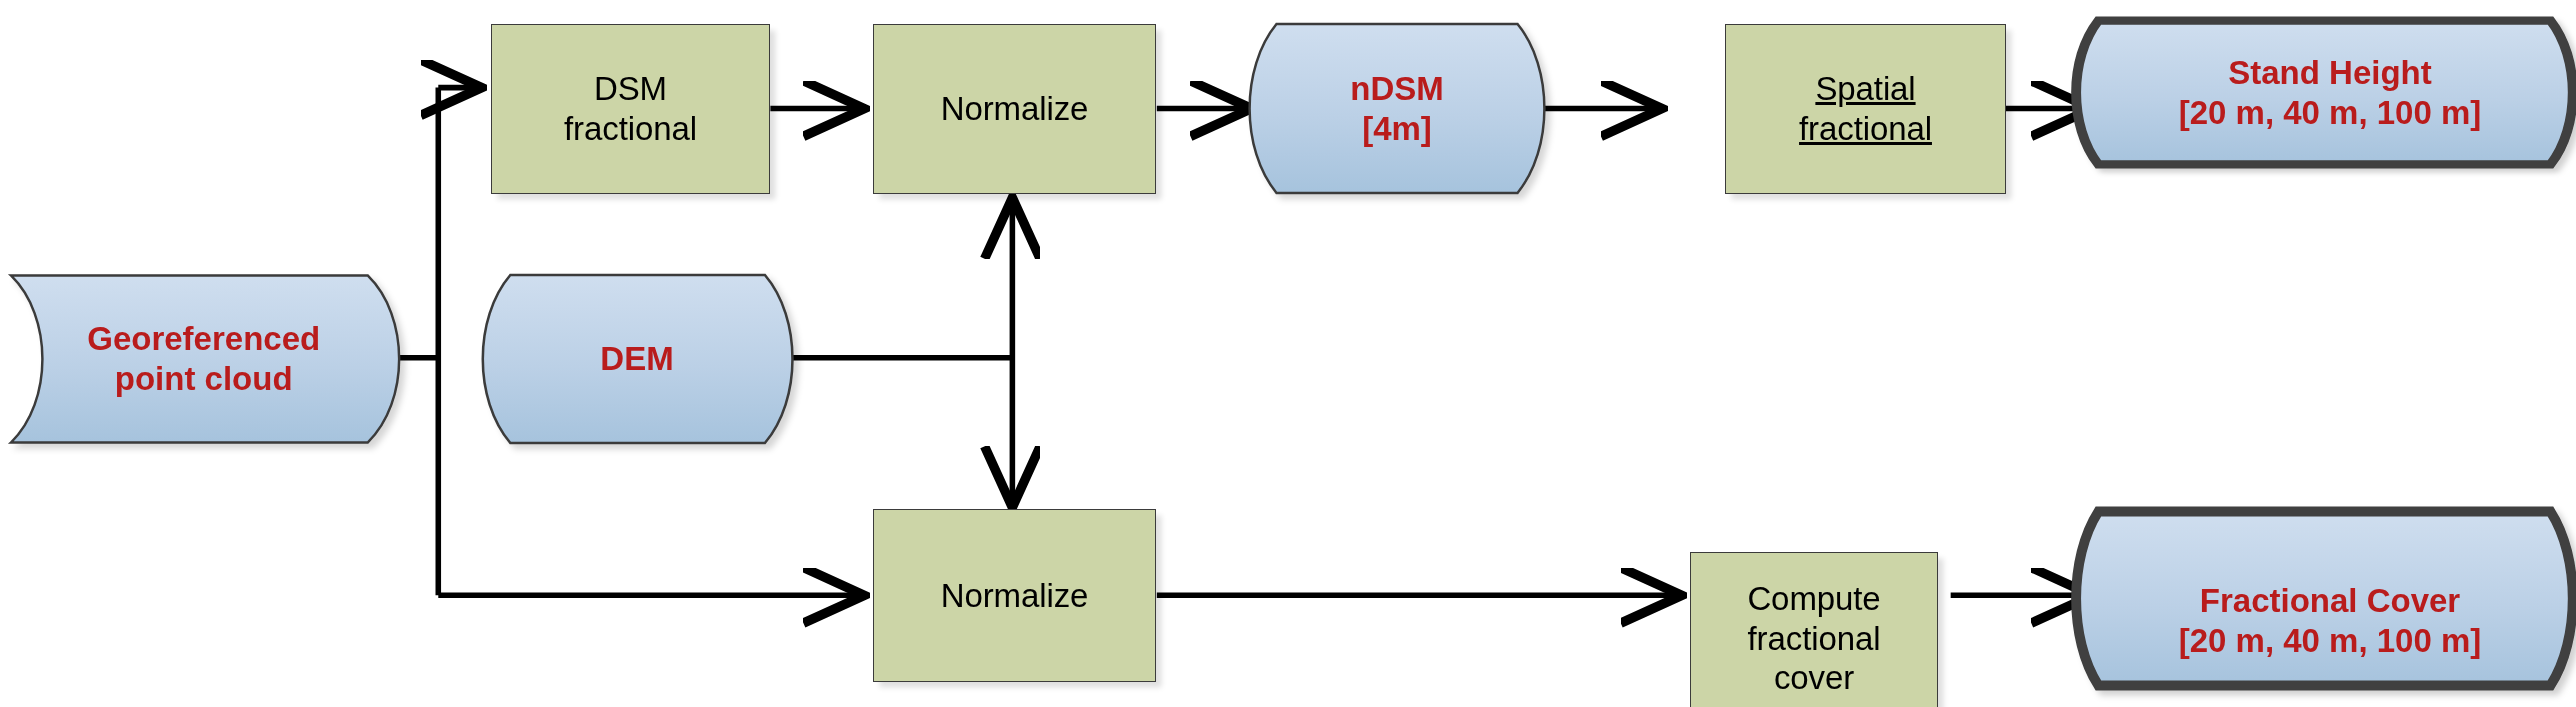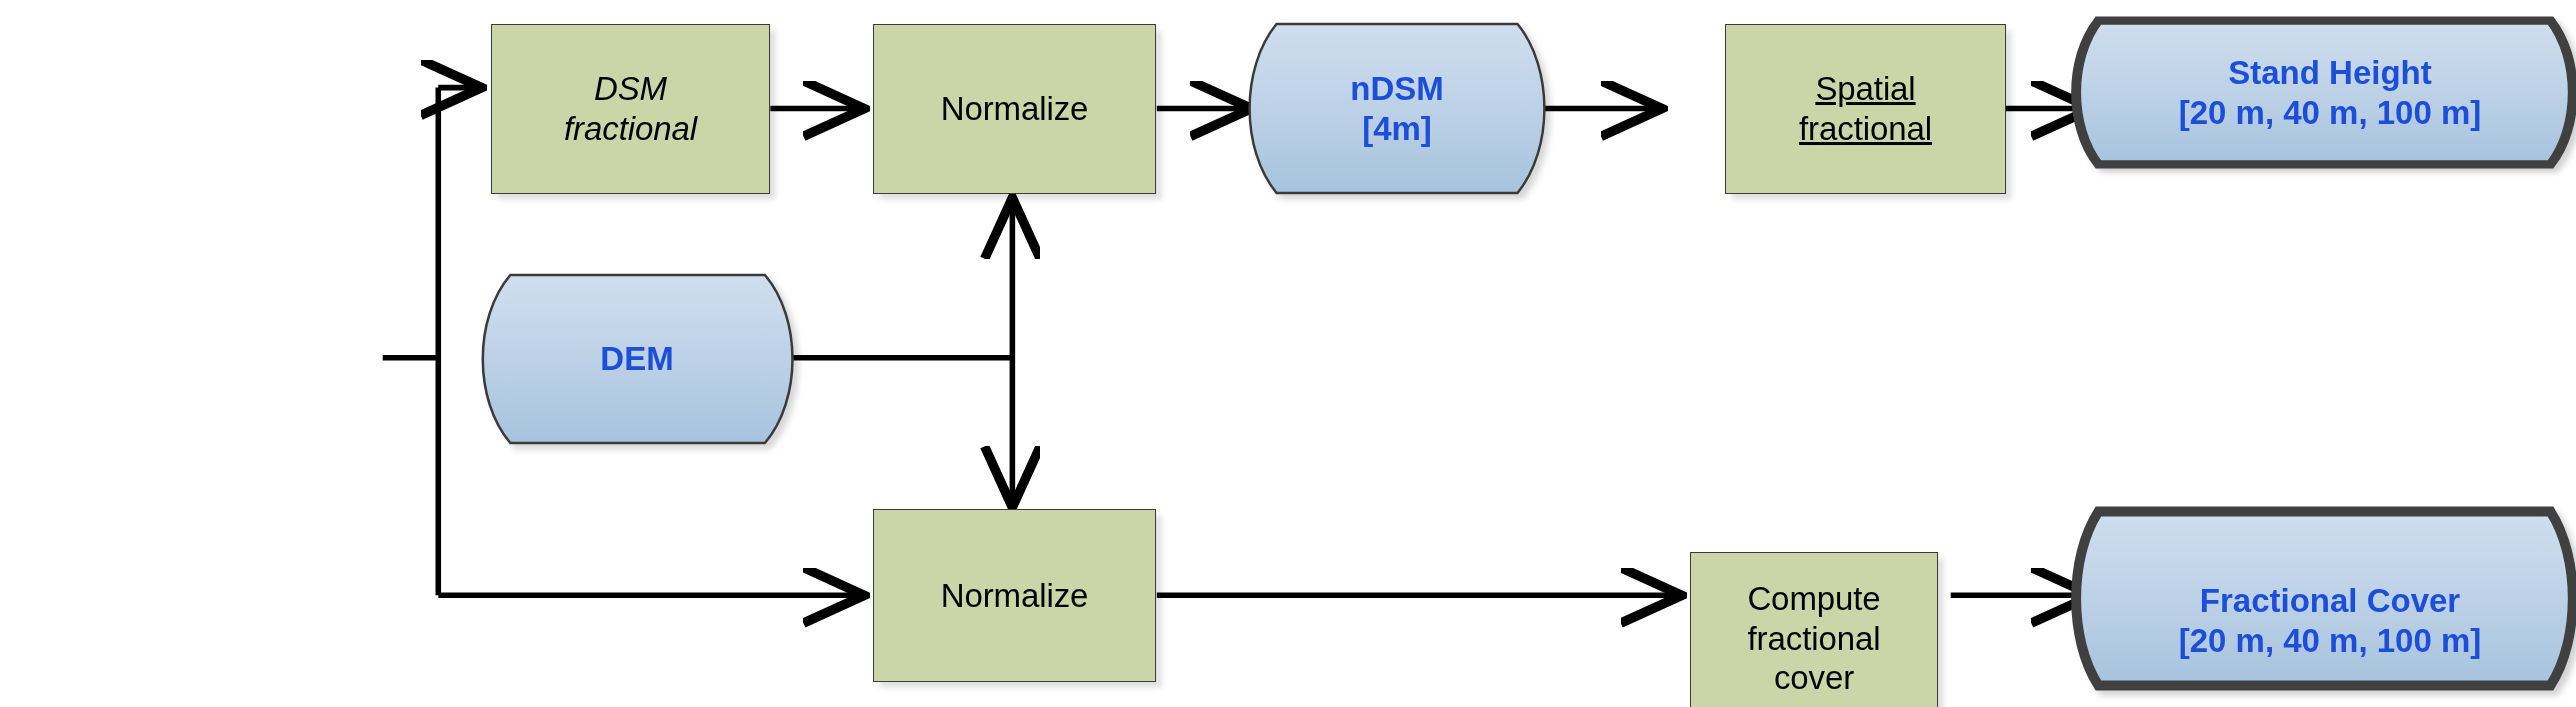--- a/index.html
+++ b/index.html
@@ -56,21 +56,21 @@
     left: 0;
     top: 0;
     width: 100%;
     height: 100%;
     overflow: visible;
   }
   .data .lbl {
     position: relative;
     z-index: 2;
     text-align: center;
-    color: #1d4ed8;
+    color: #b91c1c;
     font-size: 33px;
     line-height: 1.20;
     font-weight: bold;
     padding: 0 10%;
   }
 </style>
 </head>
 <body>
 
 <div id="canvas">
@@ -105,22 +105,41 @@
     <g>
       <path d="M 1213,580 L 1640,580" stroke="#000" stroke-width="9" fill="none"></path>
       <path d="M 1640,325 L 1640,818" stroke="#000" stroke-width="9" fill="none" marker-start="url(#ah-start)" marker-end="url(#ah)"></path>
     </g>
 
     <path d="M 1874,965 L 2720,965" stroke="#000" stroke-width="9" fill="none" marker-end="url(#ah)"></path>
 
     <path d="M 3160,965 L 3385,965" stroke="#000" stroke-width="9" fill="none" marker-end="url(#ah)"></path>
   </svg>
 
-
-  <div class="proc" style="left:491px; top:23.5px; width:279px; height:170px;font-style:italic;">
+  <div class="data" style="left:6.2px; top:273px; width:395px; height:172px;">
+    <svg viewBox="0 0 640 278" preserveAspectRatio="none">
+      <defs>
+        <linearGradient id="gradPC" x1="0" y1="0" x2="0" y2="1">
+          <stop offset="0%" stop-color="#cfdeef"></stop>
+          <stop offset="55%" stop-color="#bbd0e6"></stop>
+          <stop offset="100%" stop-color="#a6c3dd"></stop>
+        </linearGradient>
+        <filter id="shPC" x="-20%" y="-20%" width="160%" height="160%">
+          <feDropShadow dx="8" dy="8" stdDeviation="5" flood-color="#000" flood-opacity="0.16"></feDropShadow>
+        </filter>
+      </defs>
+      <path filter="url(#shPC)" d="M 8,4 C 76,70 76,208 8,274 L 586,274 C 654,208 654,70 586,4 Z" fill="url(#gradPC)" stroke="#3b3b3b" stroke-width="4"></path>
+    </svg>
+    <div class="lbl">
+      <span>Georeferenced</span><br>
+      <span>point cloud</span>
+    </div>
+  </div>
+
+  <div class="proc" style="left:491px; top:23.5px; width:279px; height:170px;">
     <div>
       <span>DSM</span><br>
       <span>fractional</span>
     </div>
   </div>
 
   <div class="proc" style="left:873px; top:23.5px; width:283px; height:170px;">
     <div>Normalize</div>
   </div>
 

